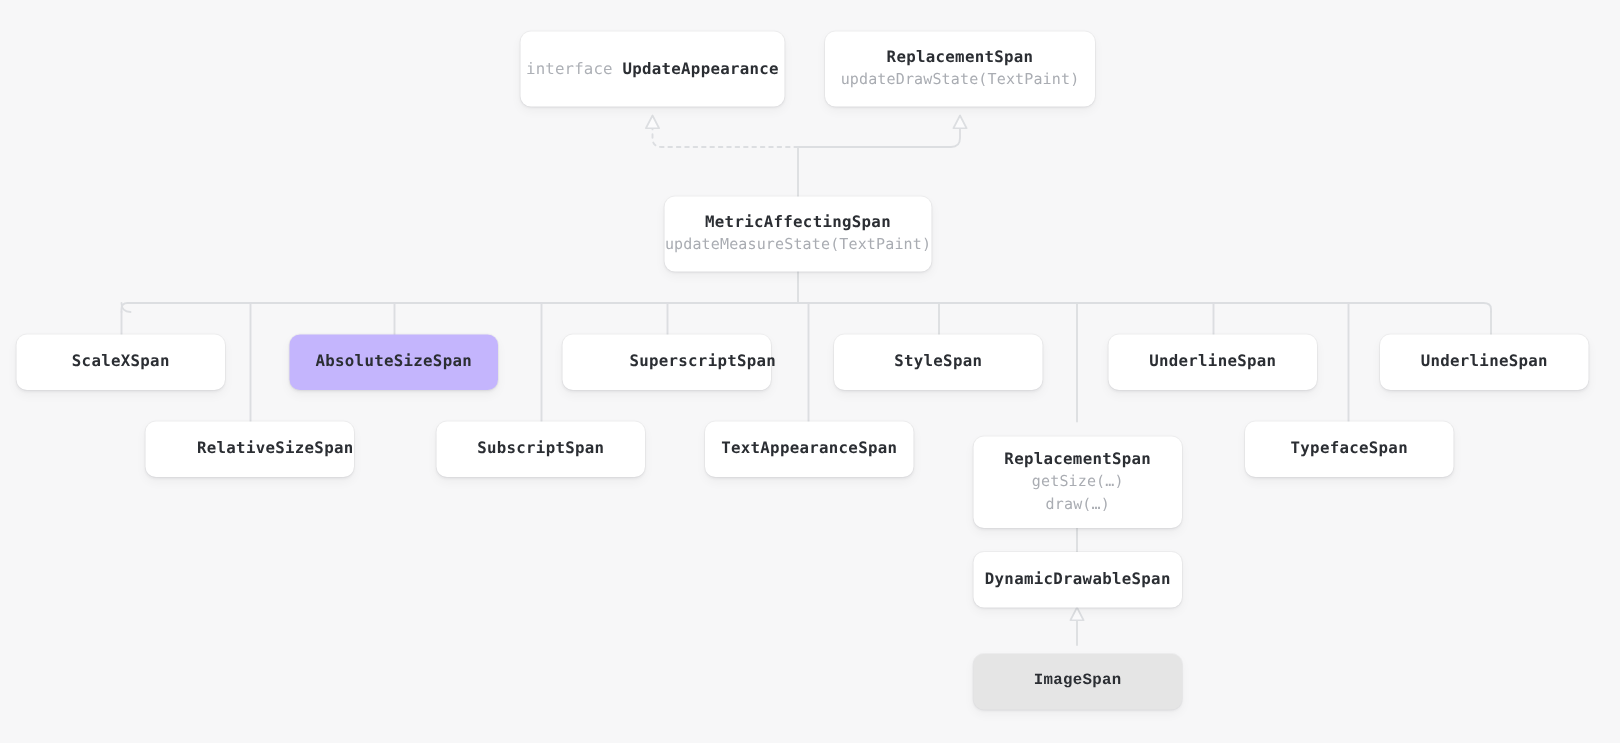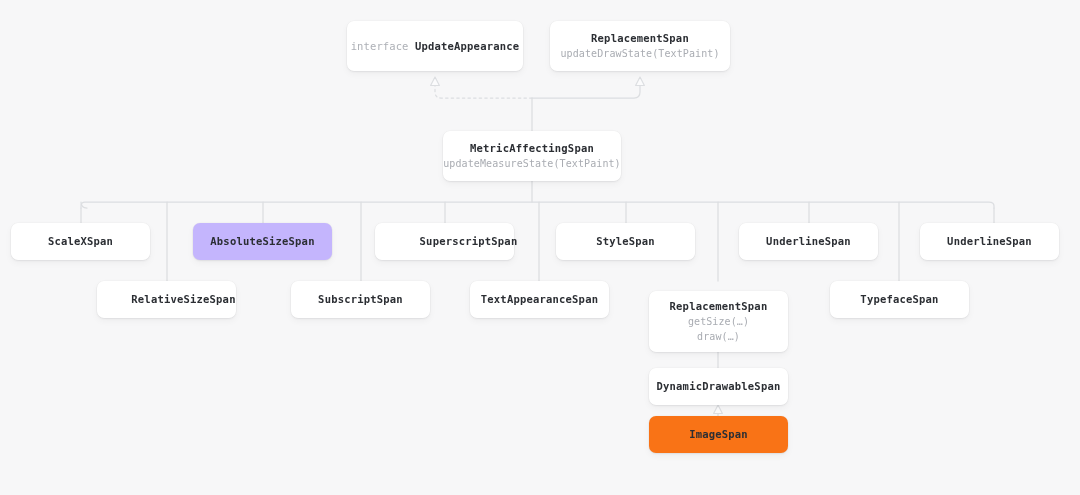--- a/index.html
+++ b/index.html
@@ -192,19 +192,19 @@
       <span>TypefaceSpan</span>
     </div>
   </div>
 
   <div class="node" style="left: 649px; top: 368px; width: 139px; height: 37px; background: rgb(255, 255, 255);">
     <div class="node-title" style="color: rgb(43, 46, 51);">
       <span>DynamicDrawableSpan</span>
     </div>
   </div>
 
-  <div class="node" style="left: 649px; top: 416px; width: 139px; height: 37px; background: #f97316;">
+  <div class="node" style="left: 649px; top: 436px; width: 139px; height: 37px; background: #e5e5e5; font-family: Liberation Mono, monospace;">
     <div class="node-title" style="color: rgb(43, 46, 51);">
       <span>ImageSpan</span>
     </div>
   </div>
 
 </div>
 
 </body></html>

